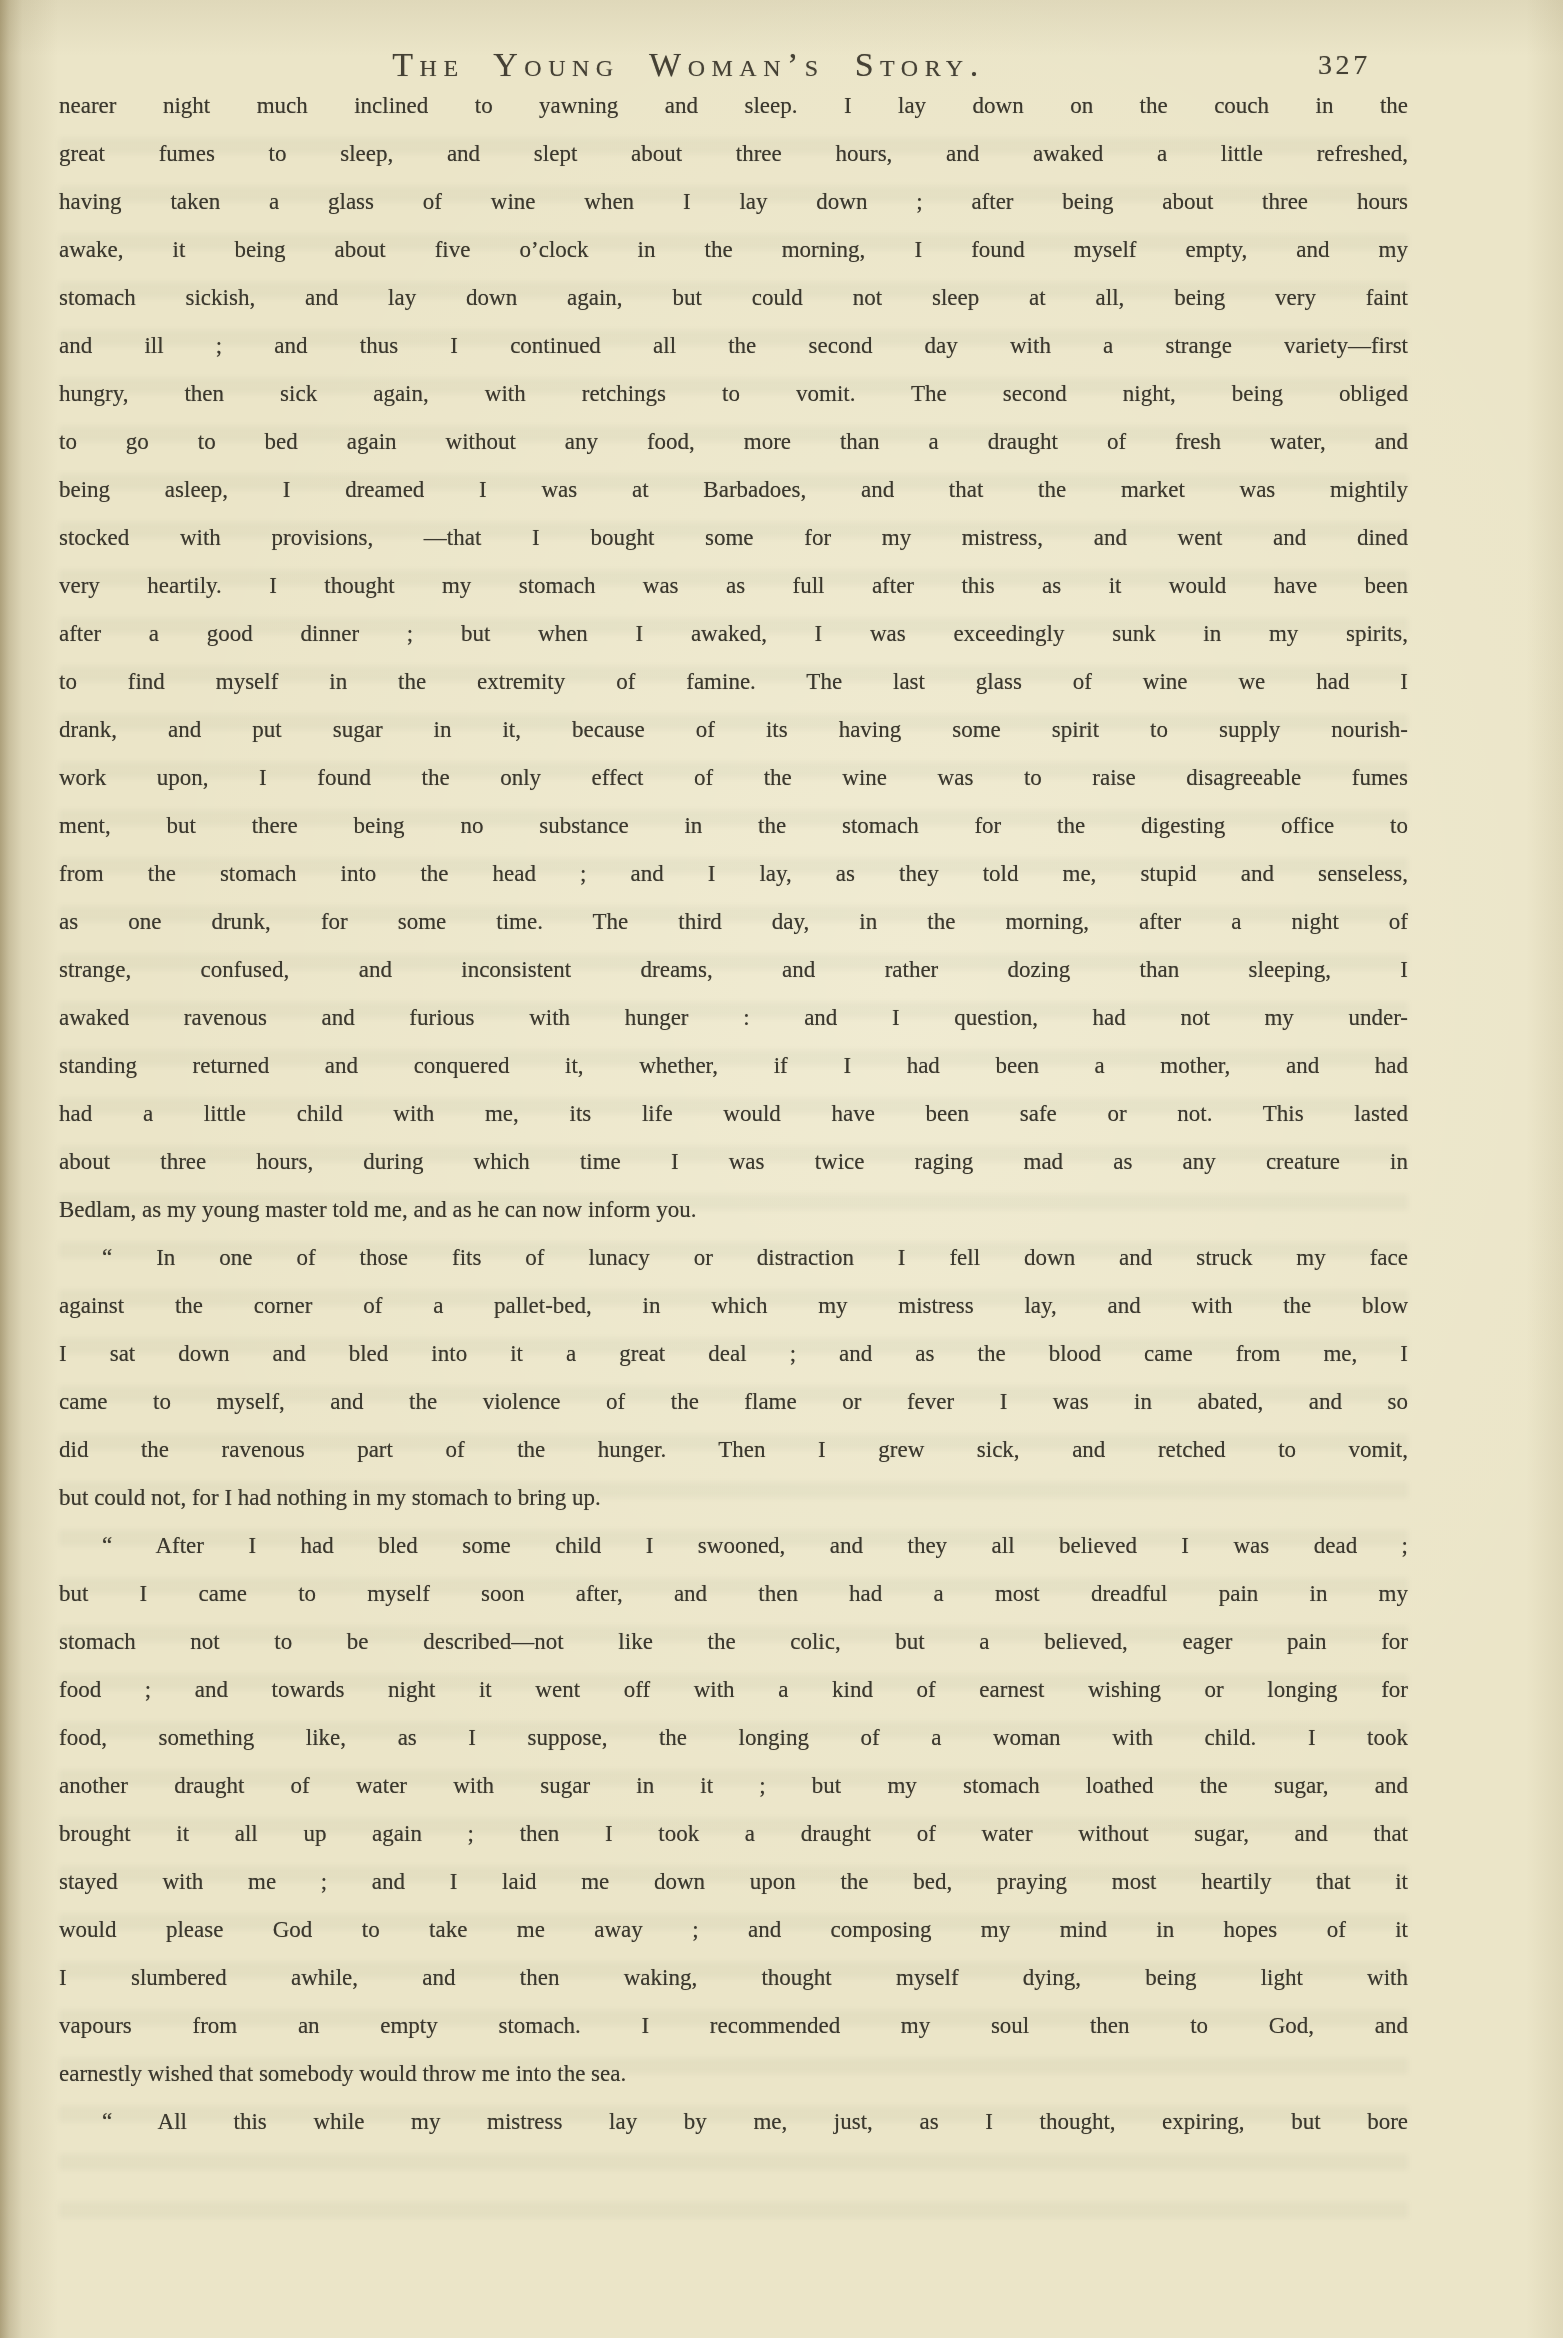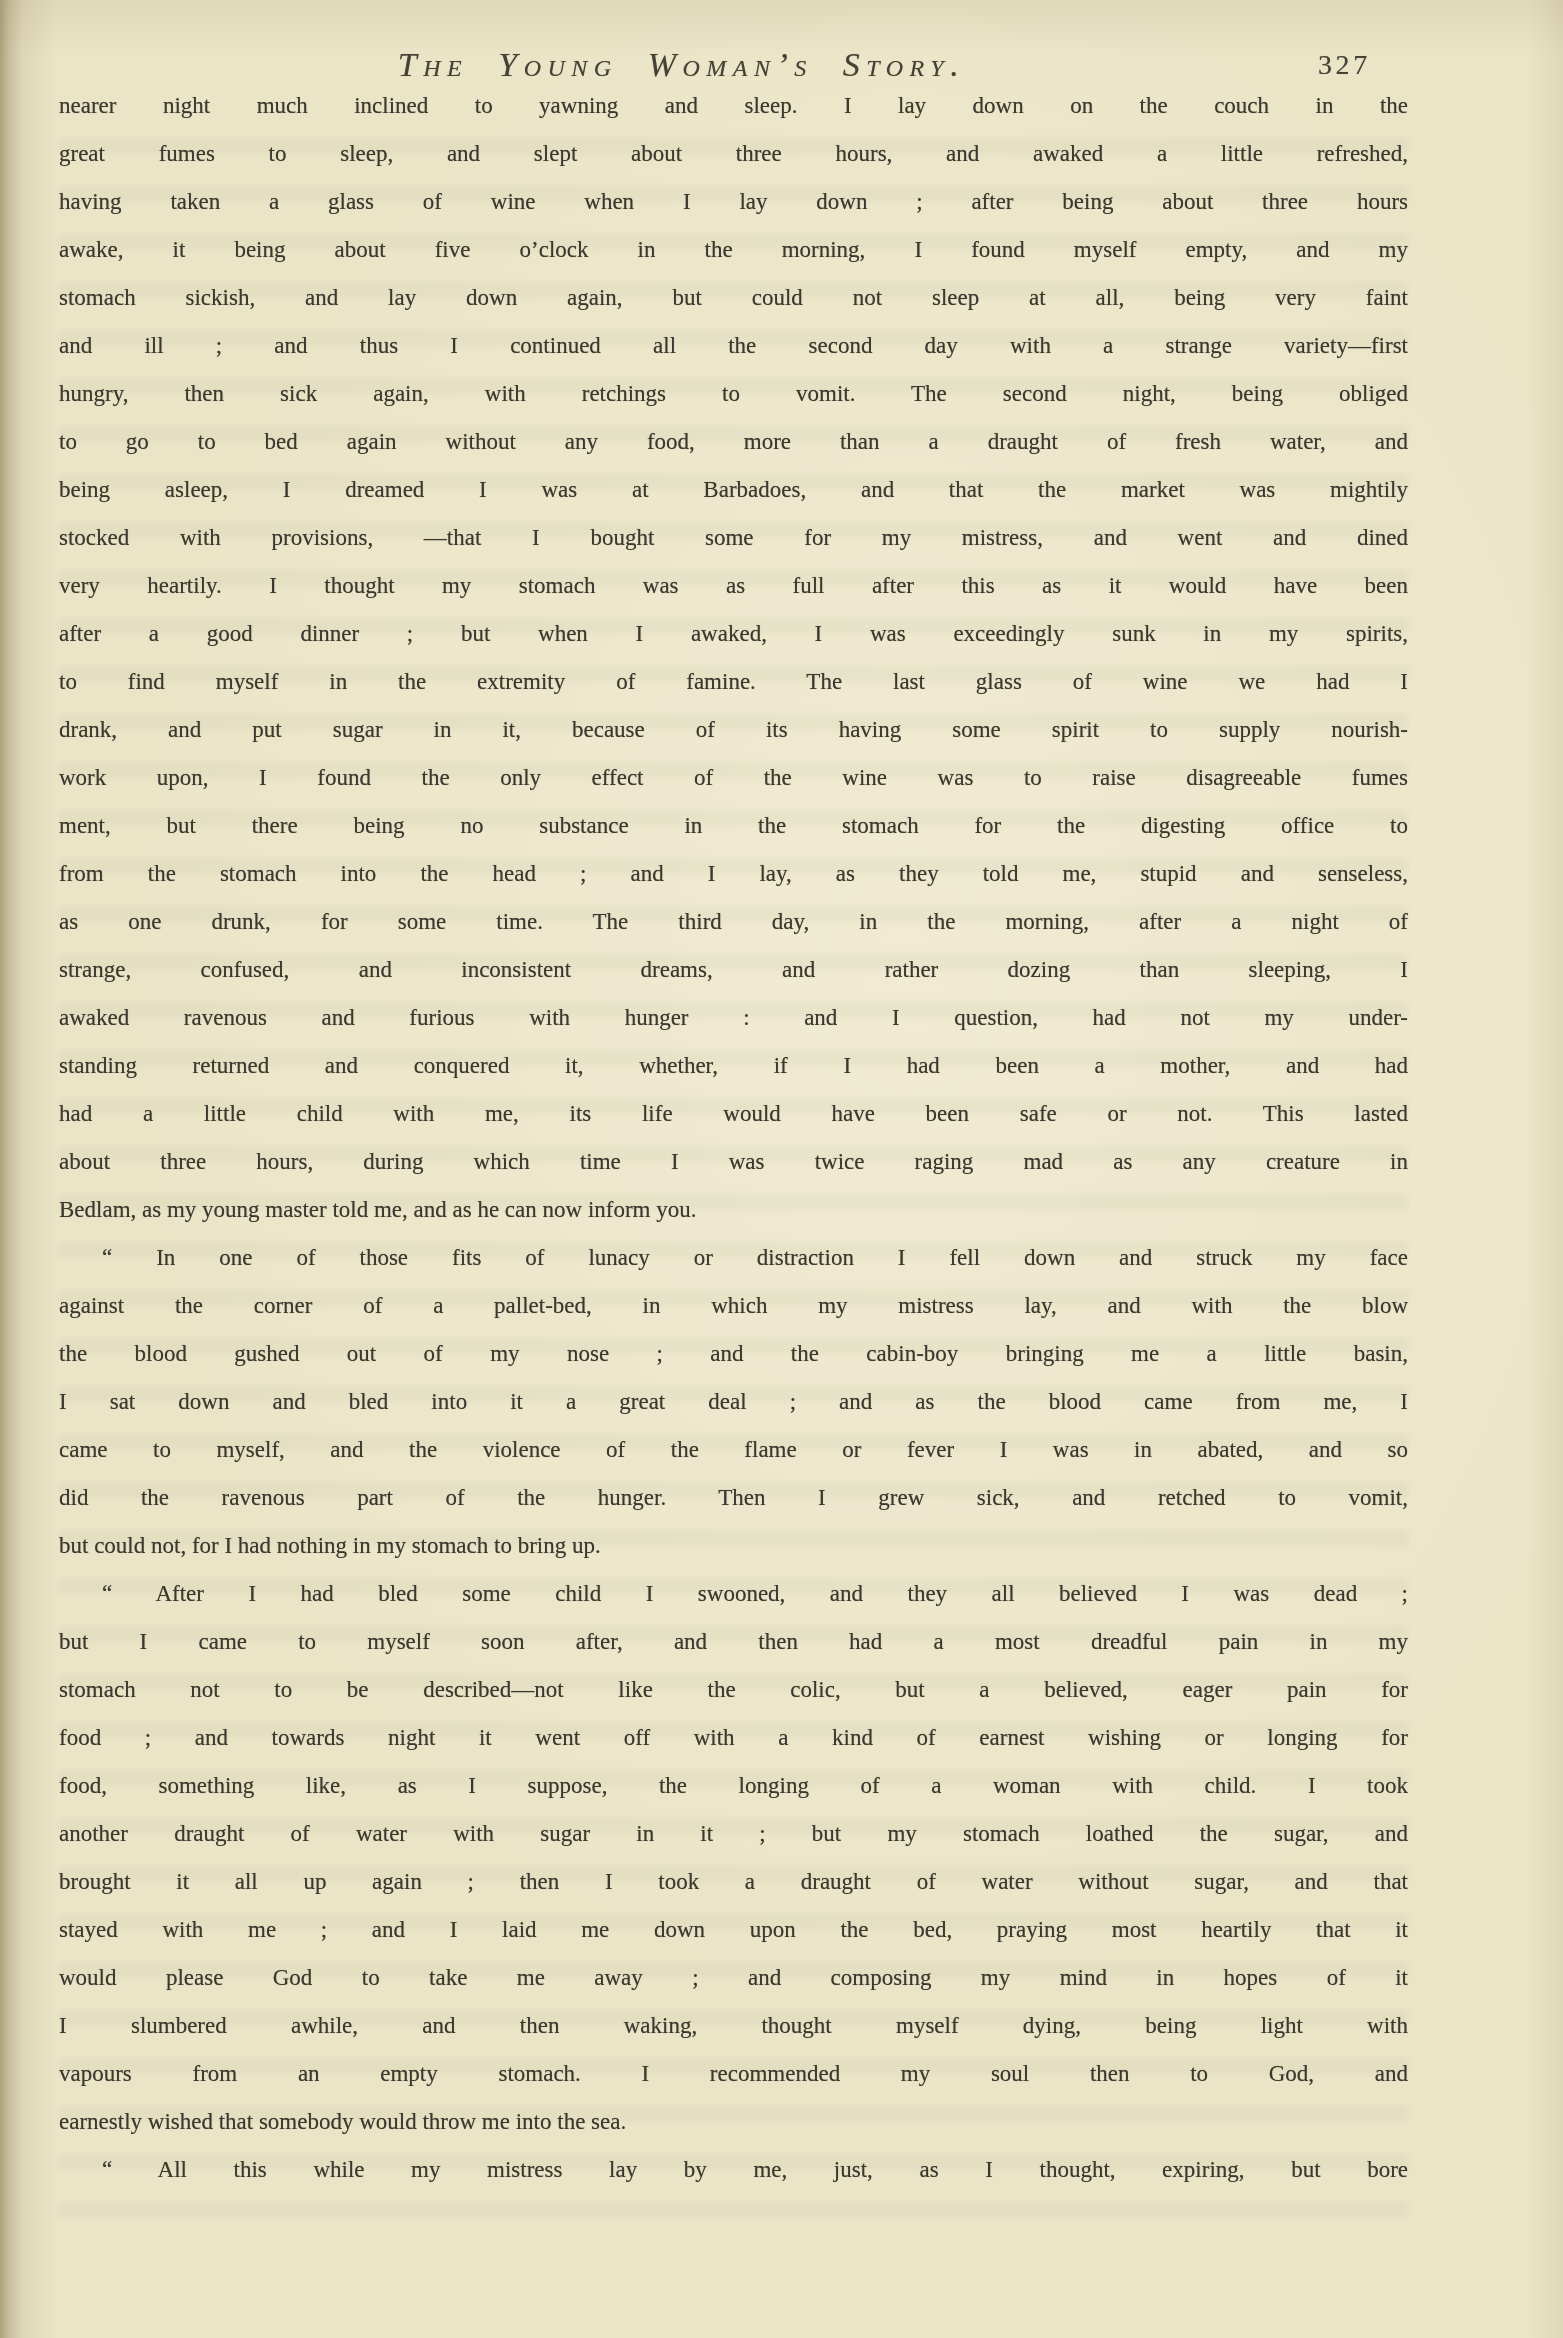--- a/index.html
+++ b/index.html
@@ -43,25 +43,24 @@
   }
   .header {
     position: absolute;
     left: 59px;
     top: 37px;
     width: 1349px;
     height: 60px;
   }
   .running-title {
     position: absolute;
-    left: 8px;
+    left: 15px;
     width: 100%;
     text-align: center;
     transform: translateX(-60px);
-    font-style: italic;
     font-variant: small-caps;
     font-size: 34px;
     line-height: 56px;
     letter-spacing: 6.5px;
     word-spacing: 15px;
     color: var(--header-ink, #454135);
     text-shadow: 0 0 0.9px rgba(69,65,53,0.45);
     white-space: nowrap;
   }
   .page-number {
@@ -145,21 +144,20 @@
       <div class="line">from the stomach into the head ; and I lay, as they told me, stupid and senseless,</div>
       <div class="line">as one drunk, for some time. The third day, in the morning, after a night of</div>
       <div class="line">strange, confused, and inconsistent dreams, and rather dozing than sleeping, I</div>
       <div class="line">awaked ravenous and furious with hunger : and I question, had not my under-</div>
       <div class="line">standing returned and conquered it, whether, if I had been a mother, and had</div>
       <div class="line">had a little child with me, its life would have been safe or not. This lasted</div>
       <div class="line">about three hours, during which time I was twice raging mad as any creature in</div>
       <div class="line no-justify">Bedlam, as my young master told me, and as he can now inform you.</div>
       <div class="line indent">“ In one of those fits of lunacy or distraction I fell down and struck my face</div>
       <div class="line">against the corner of a pallet-bed, in which my mistress lay, and with the blow</div>
-      <div class="line">the blood gushed out of my nose ; and the cabin-boy bringing me a little basin,</div>
       <div class="line">I sat down and bled into it a great deal ; and as the blood came from me, I</div>
       <div class="line">came to myself, and the violence of the flame or fever I was in abated, and so</div>
       <div class="line">did the ravenous part of the hunger. Then I grew sick, and retched to vomit,</div>
       <div class="line no-justify">but could not, for I had nothing in my stomach to bring up.</div>
       <div class="line indent">“ After I had bled some child I swooned, and they all believed I was dead ;</div>
       <div class="line">but I came to myself soon after, and then had a most dreadful pain in my</div>
       <div class="line">stomach not to be described—not like the colic, but a believed, eager pain for</div>
       <div class="line">food ; and towards night it went off with a kind of earnest wishing or longing for</div>
       <div class="line">food, something like, as I suppose, the longing of a woman with child. I took</div>
       <div class="line">another draught of water with sugar in it ; but my stomach loathed the sugar, and</div>

